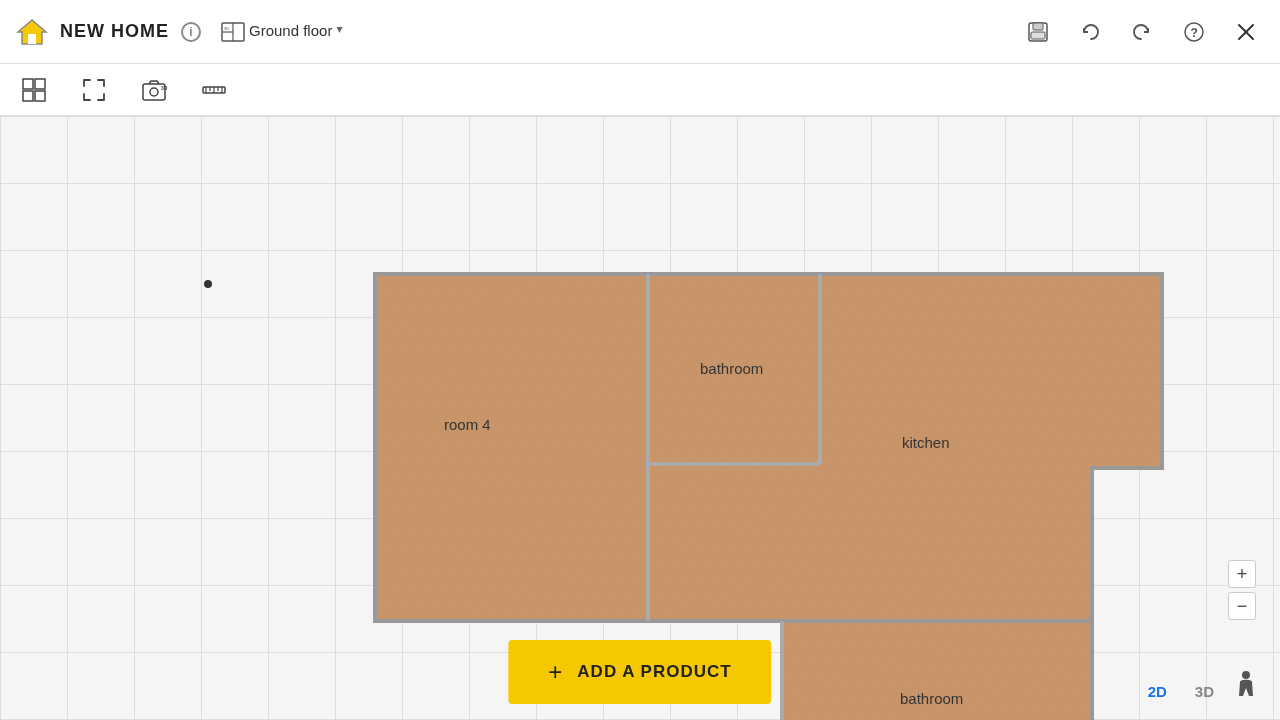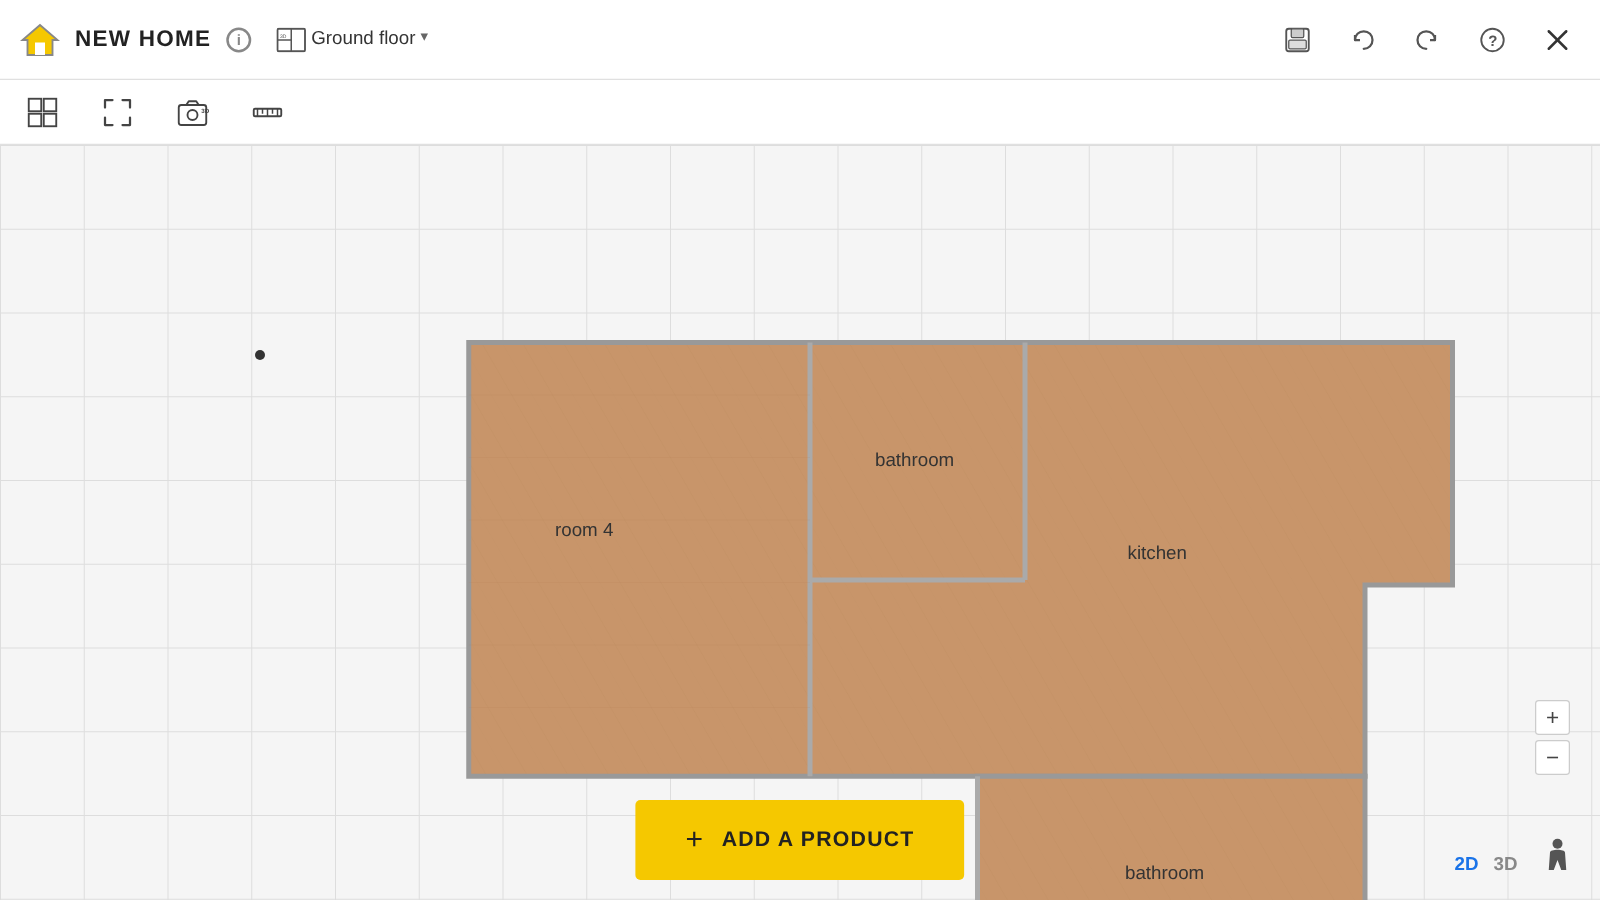--- a/index.html
+++ b/index.html
@@ -120,21 +120,21 @@
       cursor: pointer;
       color: #444;
     }
 
     
     #view-toggle {
       position: absolute;
       right: 60px;
       bottom: 16px;
       display: flex;
-      gap: 0;
+      gap: 16px;
       z-index: 200;
     }
     .view-btn {
       font-size: 15px;
       font-weight: 600;
       cursor: pointer;
       color: #888;
       background: none;
       border: none;
       padding: 4px 6px;

